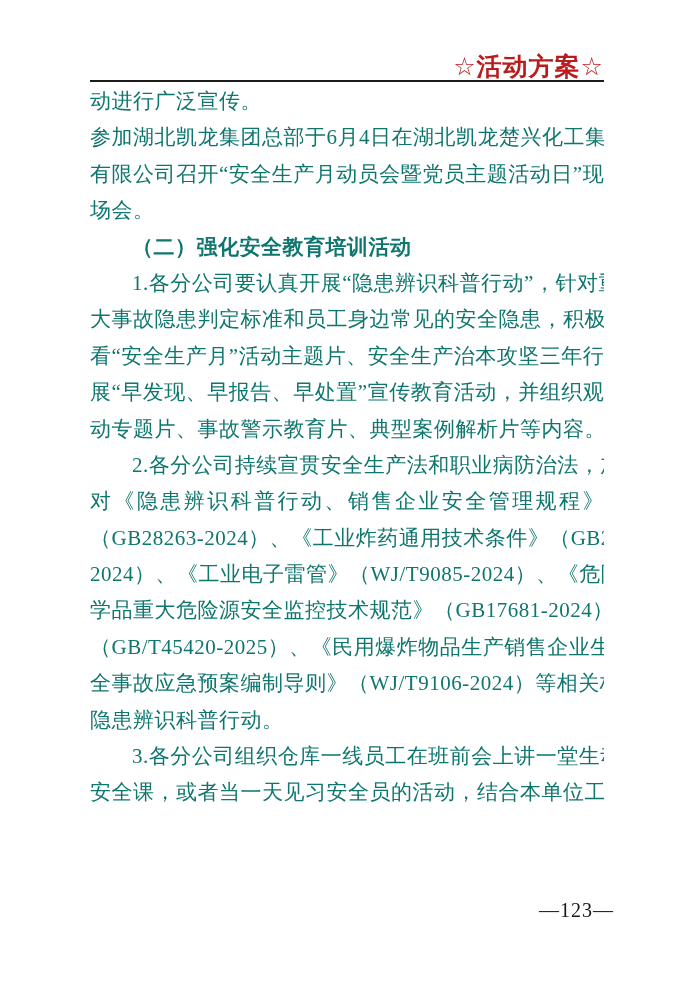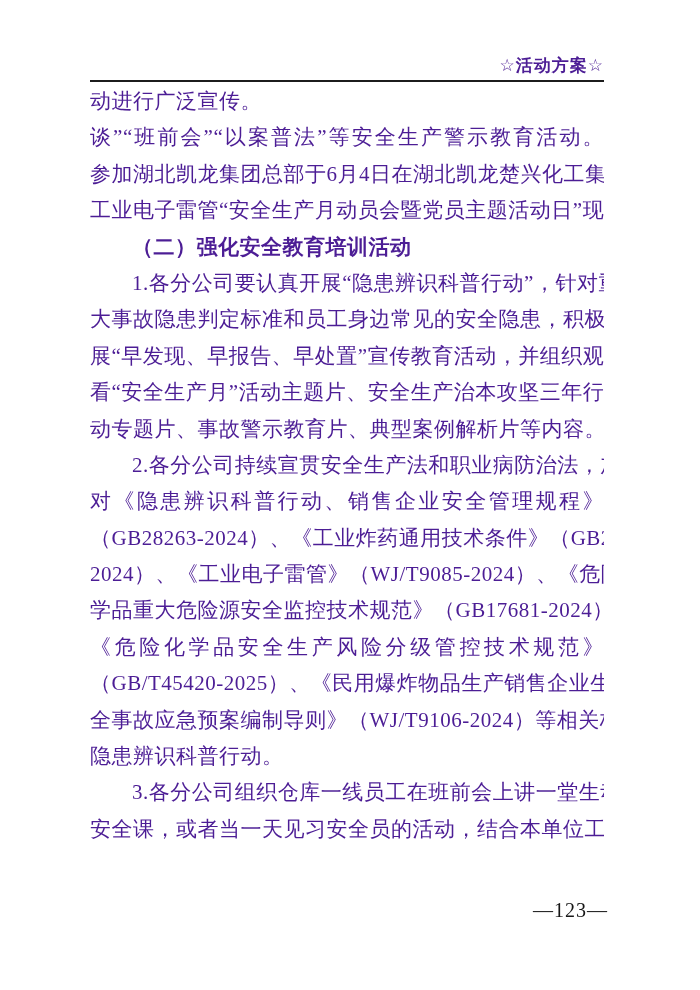--- a/index.html
+++ b/index.html
@@ -14,70 +14,69 @@
 
   .doc-header{
     margin-top:53px;
     text-align:right;
     border-bottom:2px solid #1c1c1c;
     padding-bottom:1px;
     height:26px;line-height:26px;
   }
   .doc-header .title{
     font-family:"Liberation Sans","DejaVu Sans",sans-serif;
-    font-weight:bold;font-size:17px;color:#4c1d95;
+    font-weight:bold;font-size:25px;color:#b91c1c;
     letter-spacing:1px;
   }
 
   .body-lines{margin-top:1px;}
   .line{
     font-size:21px;
     height:36.4px;line-height:36.4px;
     text-align:justify;text-align-last:justify;
     overflow:hidden;white-space:nowrap;
-    letter-spacing:0.5px;color:#4c1d95;
+    letter-spacing:0.5px;color:#0f766e;
   }
   .line.left{text-align:left;text-align-last:left;}
   .line.indent{padding-left:42px;}
   .line.bold{font-weight:bold;}
 
   .page-number{
-    position:absolute;top:899px;right:92px;
+    position:absolute;top:899px;right:86px;
     font-size:20px;color:#161616;
     font-family:"Liberation Serif","DejaVu Serif",serif;
     letter-spacing:1px;
   }
 </style>
 </head>
 <body>
 
 <div class="page">
   <div class="content">
 
     <div class="doc-header">
       <span class="title">☆活动方案☆</span>
     </div>
 
     <div class="body-lines">
       <div class="line left">动进行广泛宣传。</div>
-      <div class="line">谈”“班前会”“以案普法”等安全生产警示教育活动。</div>
       <div class="line">参加湖北凯龙集团总部于6月4日在湖北凯龙楚兴化工集团</div>
-      <div class="line">工业电子雷管“安全生产月动员会暨党员主题活动日”现</div>
+      <div class="line">有限公司召开“安全生产月动员会暨党员主题活动日”现</div>
+      <div class="line left">场会。</div>
       <div class="line left indent bold">（二）强化安全教育培训活动</div>
       <div class="line indent">1.各分公司要认真开展“隐患辨识科普行动”，针对重</div>
       <div class="line">大事故隐患判定标准和员工身边常见的安全隐患，积极开</div>
+      <div class="line">看“安全生产月”活动主题片、安全生产治本攻坚三年行</div>
       <div class="line">展“早发现、早报告、早处置”宣传教育活动，并组织观</div>
-      <div class="line">看“安全生产月”活动主题片、安全生产治本攻坚三年行</div>
       <div class="line left">动专题片、事故警示教育片、典型案例解析片等内容。</div>
       <div class="line indent">2.各分公司持续宣贯安全生产法和职业病防治法，加强</div>
       <div class="line">对《隐患辨识科普行动、销售企业安全管理规程》</div>
       <div class="line">（GB28263-2024）、《工业炸药通用技术条件》（GB28286-</div>
       <div class="line">2024）、《工业电子雷管》（WJ/T9085-2024）、《危险化</div>
       <div class="line">学品重大危险源安全监控技术规范》（GB17681-2024）、</div>
-      <div class="line">《危险化学品安全生产风险分级管控技术规范》</div>
       <div class="line">（GB/T45420-2025）、《民用爆炸物品生产销售企业生产安</div>
       <div class="line">全事故应急预案编制导则》（WJ/T9106-2024）等相关标准</div>
       <div class="line left">隐患辨识科普行动。</div>
       <div class="line indent">3.各分公司组织仓库一线员工在班前会上讲一堂生动的</div>
       <div class="line">安全课，或者当一天见习安全员的活动，结合本单位工作</div>
     </div>
   </div>
 
   <div class="page-number">—123—</div>
 </div>

